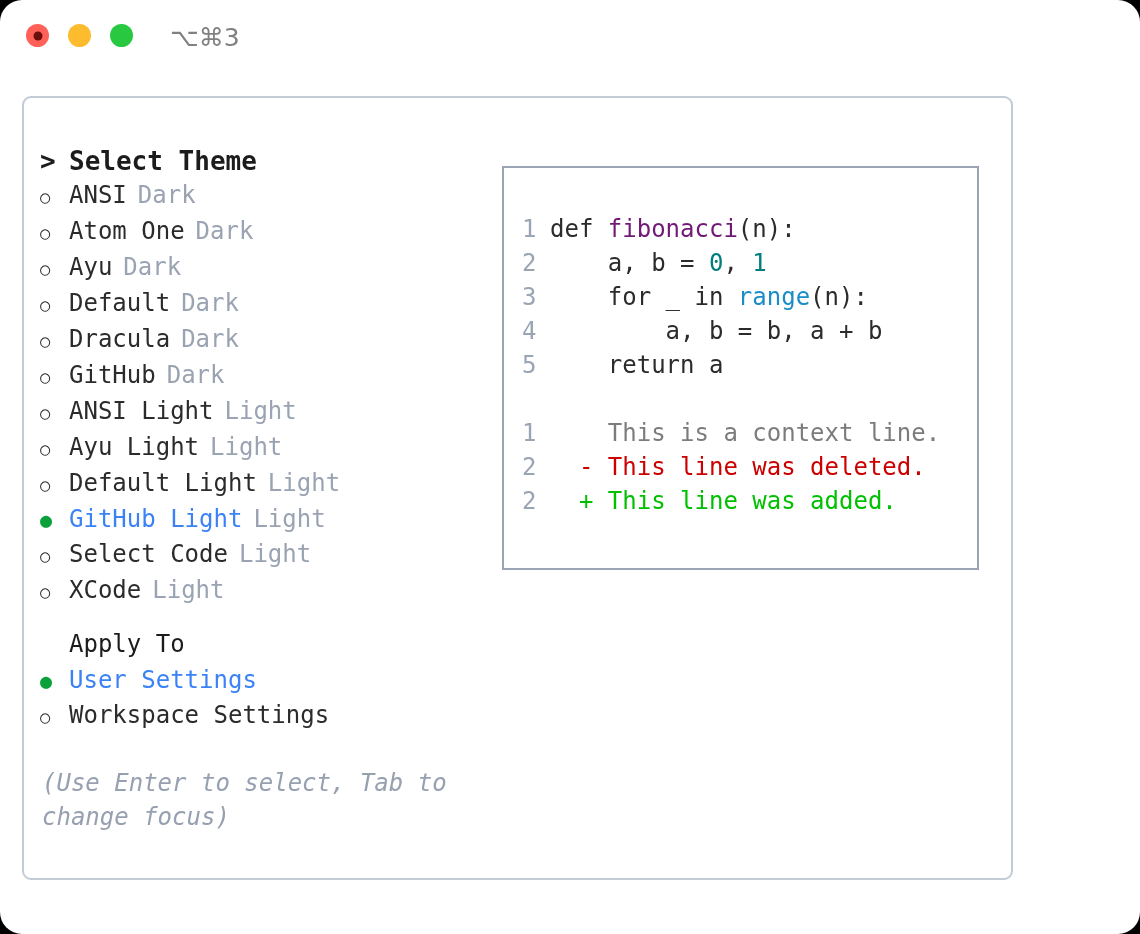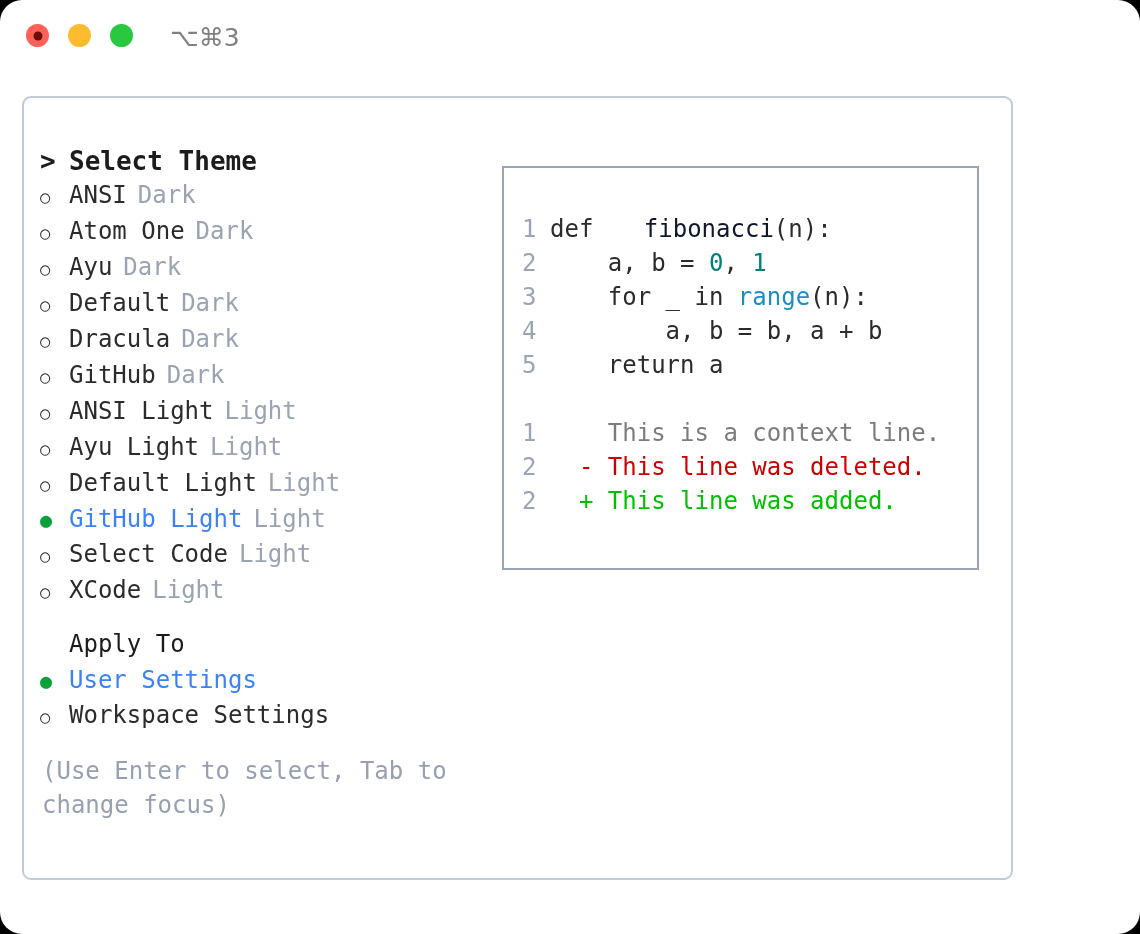--- a/index.html
+++ b/index.html
@@ -119,27 +119,28 @@
   .opt-row.selected .opt-label { color: #3b82f6; }
   .opt-variant { color: #9aa3b2; padding-left: 11px; }
 
   .apply-header {
     margin-top: 18px;
   }
   .apply-header .opt-marker { color: transparent; }
   .apply-header .opt-label { color: #1c1c1c; }
 
   .hint {
-    margin-top: 20px;
+    margin-top: 32px;
     margin-left: 2px;
     width: 420px;
     font-size: 24px;
     line-height: 34px;
     color: #97a0b0;
     white-space: pre-wrap;
+    font-style: italic;
   }
 
   
   .right-col {
     position: absolute;
     left: 478px; top: 46px;
     width: 500px;
   }
   .preview-title {
     font-size: 26px;
@@ -162,21 +163,21 @@
     line-height: 34px;
     white-space: pre;
   }
   .ln {
     width: 28px;
     flex: none;
     color: #9aa5b4;
     text-align: left;
   }
   .code-body { color: #2b2b2b; }
-  .tok-fn     { color: #0f172a; margin-left: 36px; }
+  .tok-fn     { color: #701a75; }
   .tok-num    { color: #007d7d; }
   .tok-builtin{ color: #1a8cc8; }
   .blank-line { height: 34px; }
   .diff-ctx   { color: #7c7c7c; }
   .diff-del   { color: #cc0000; }
   .diff-add   { color: #00c000; }
 </style>
 </head>
 <body>
 

